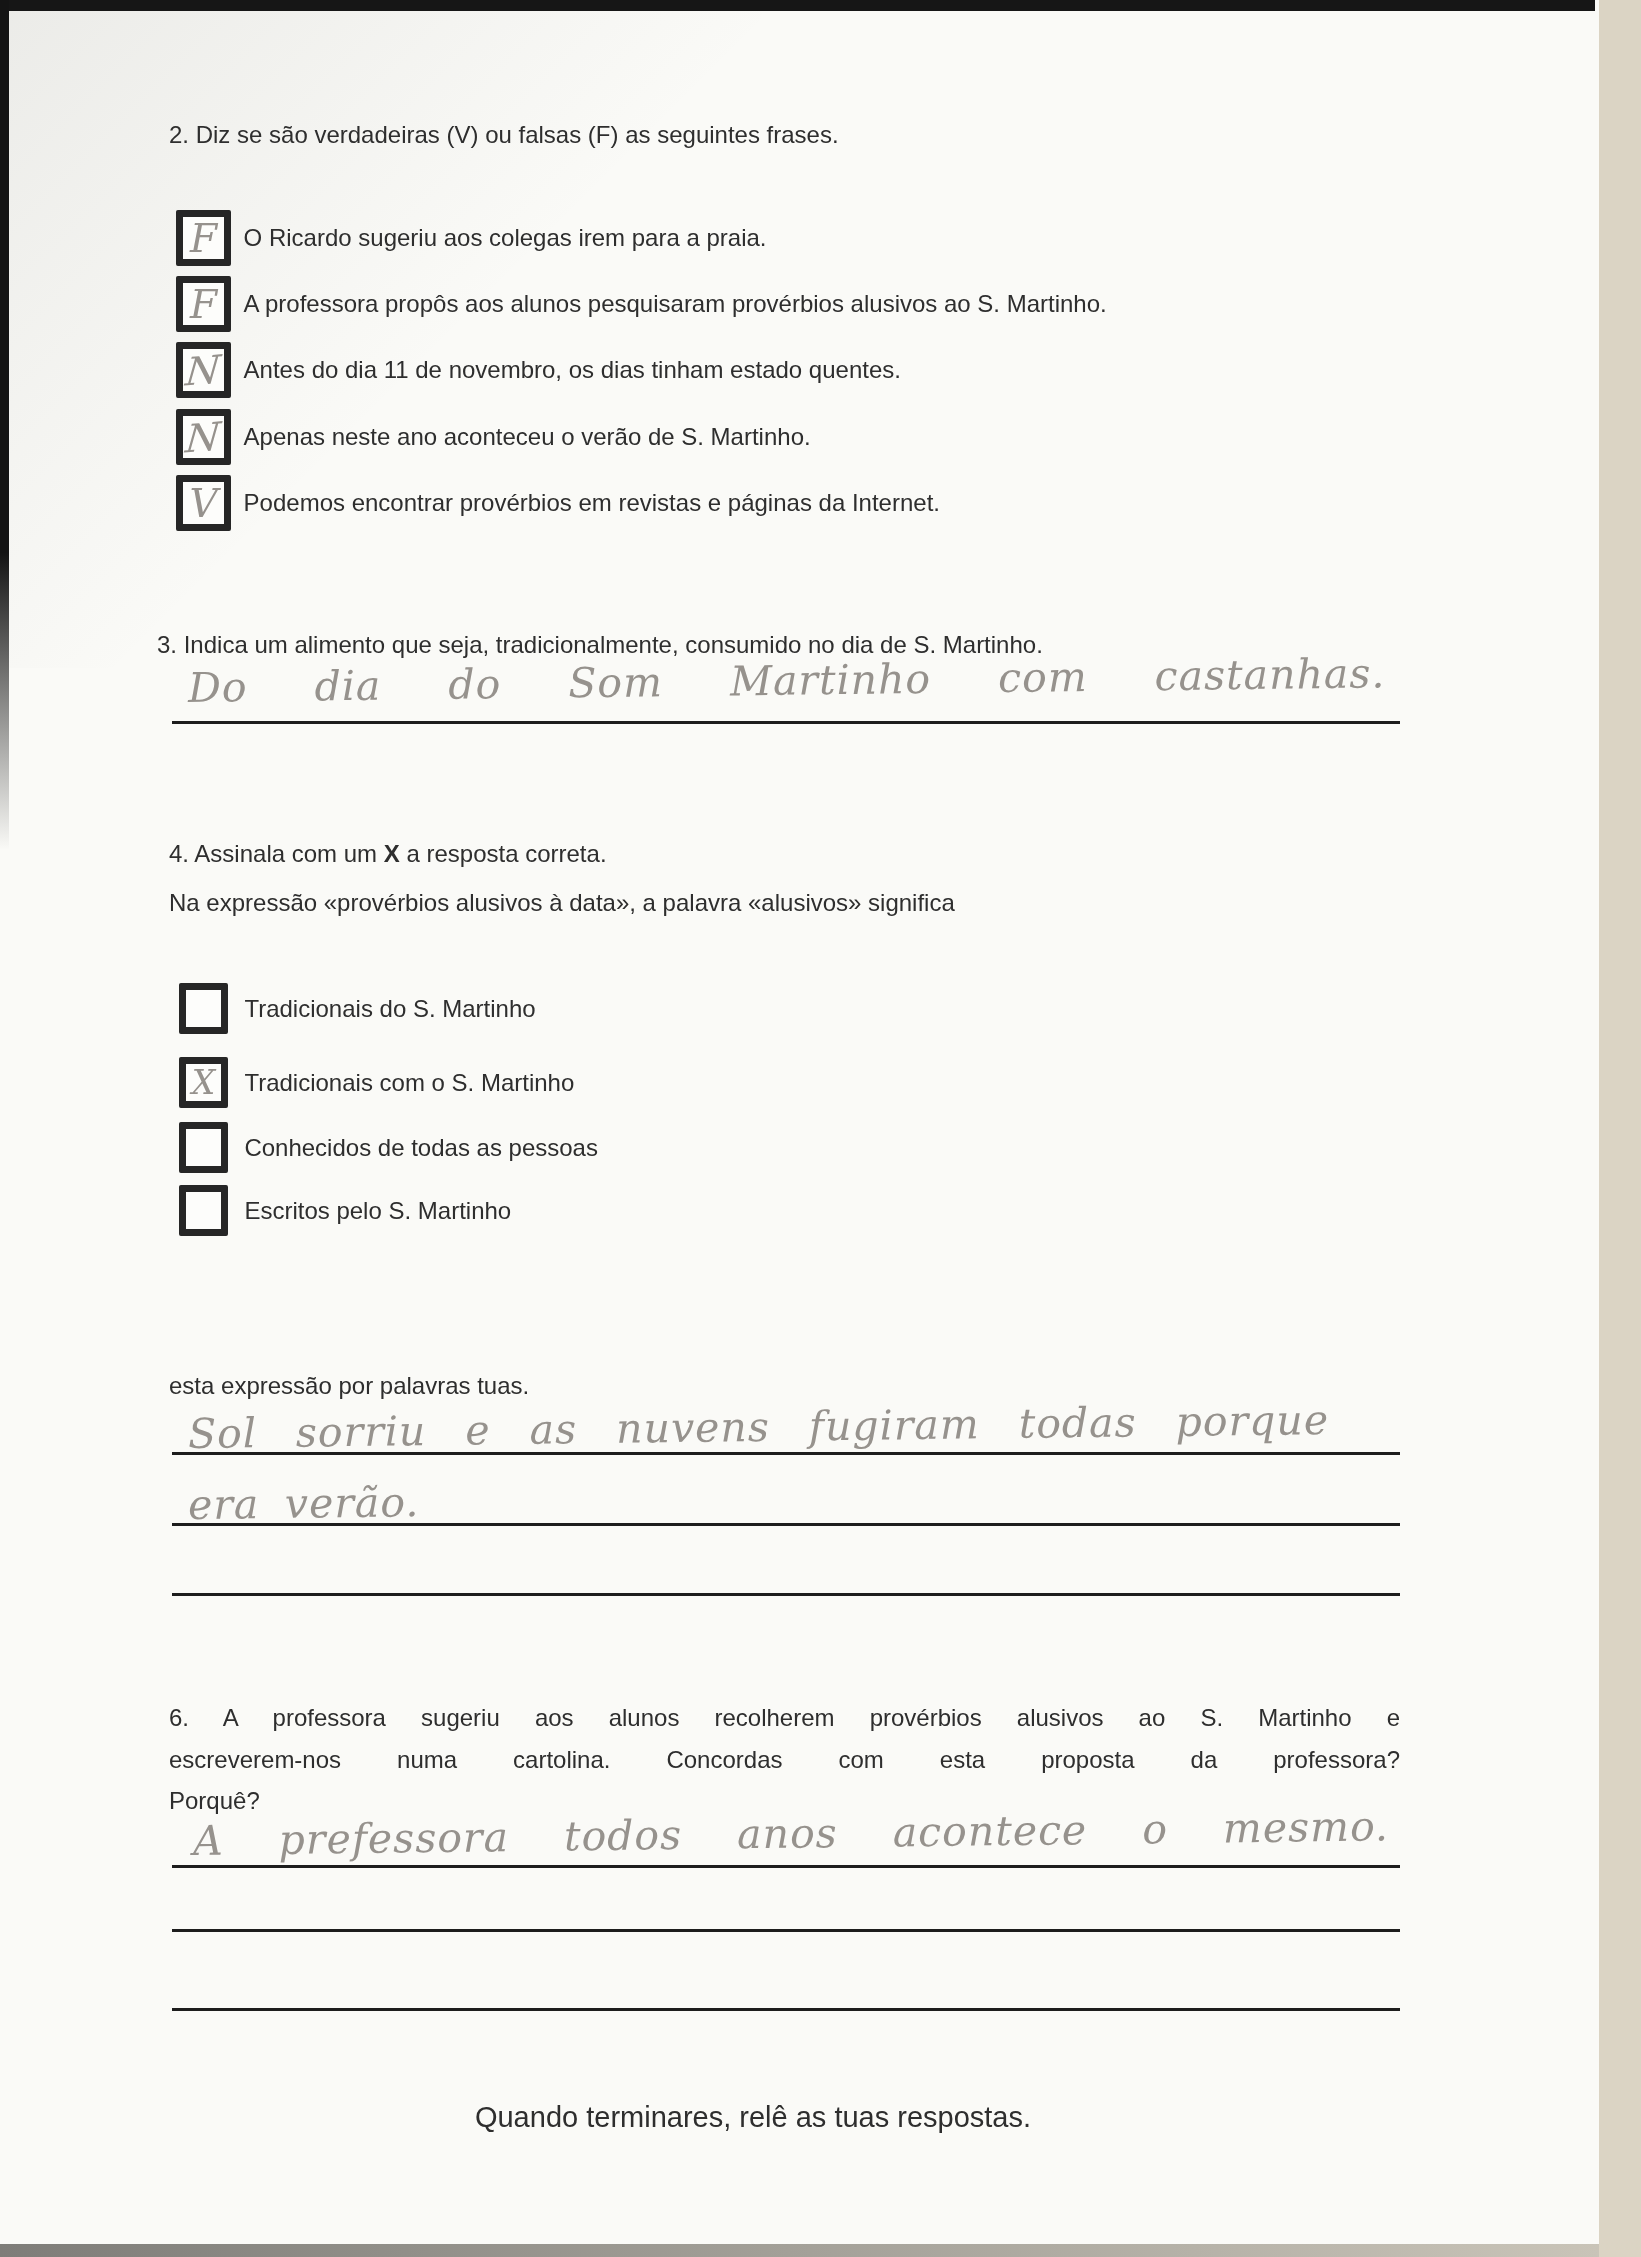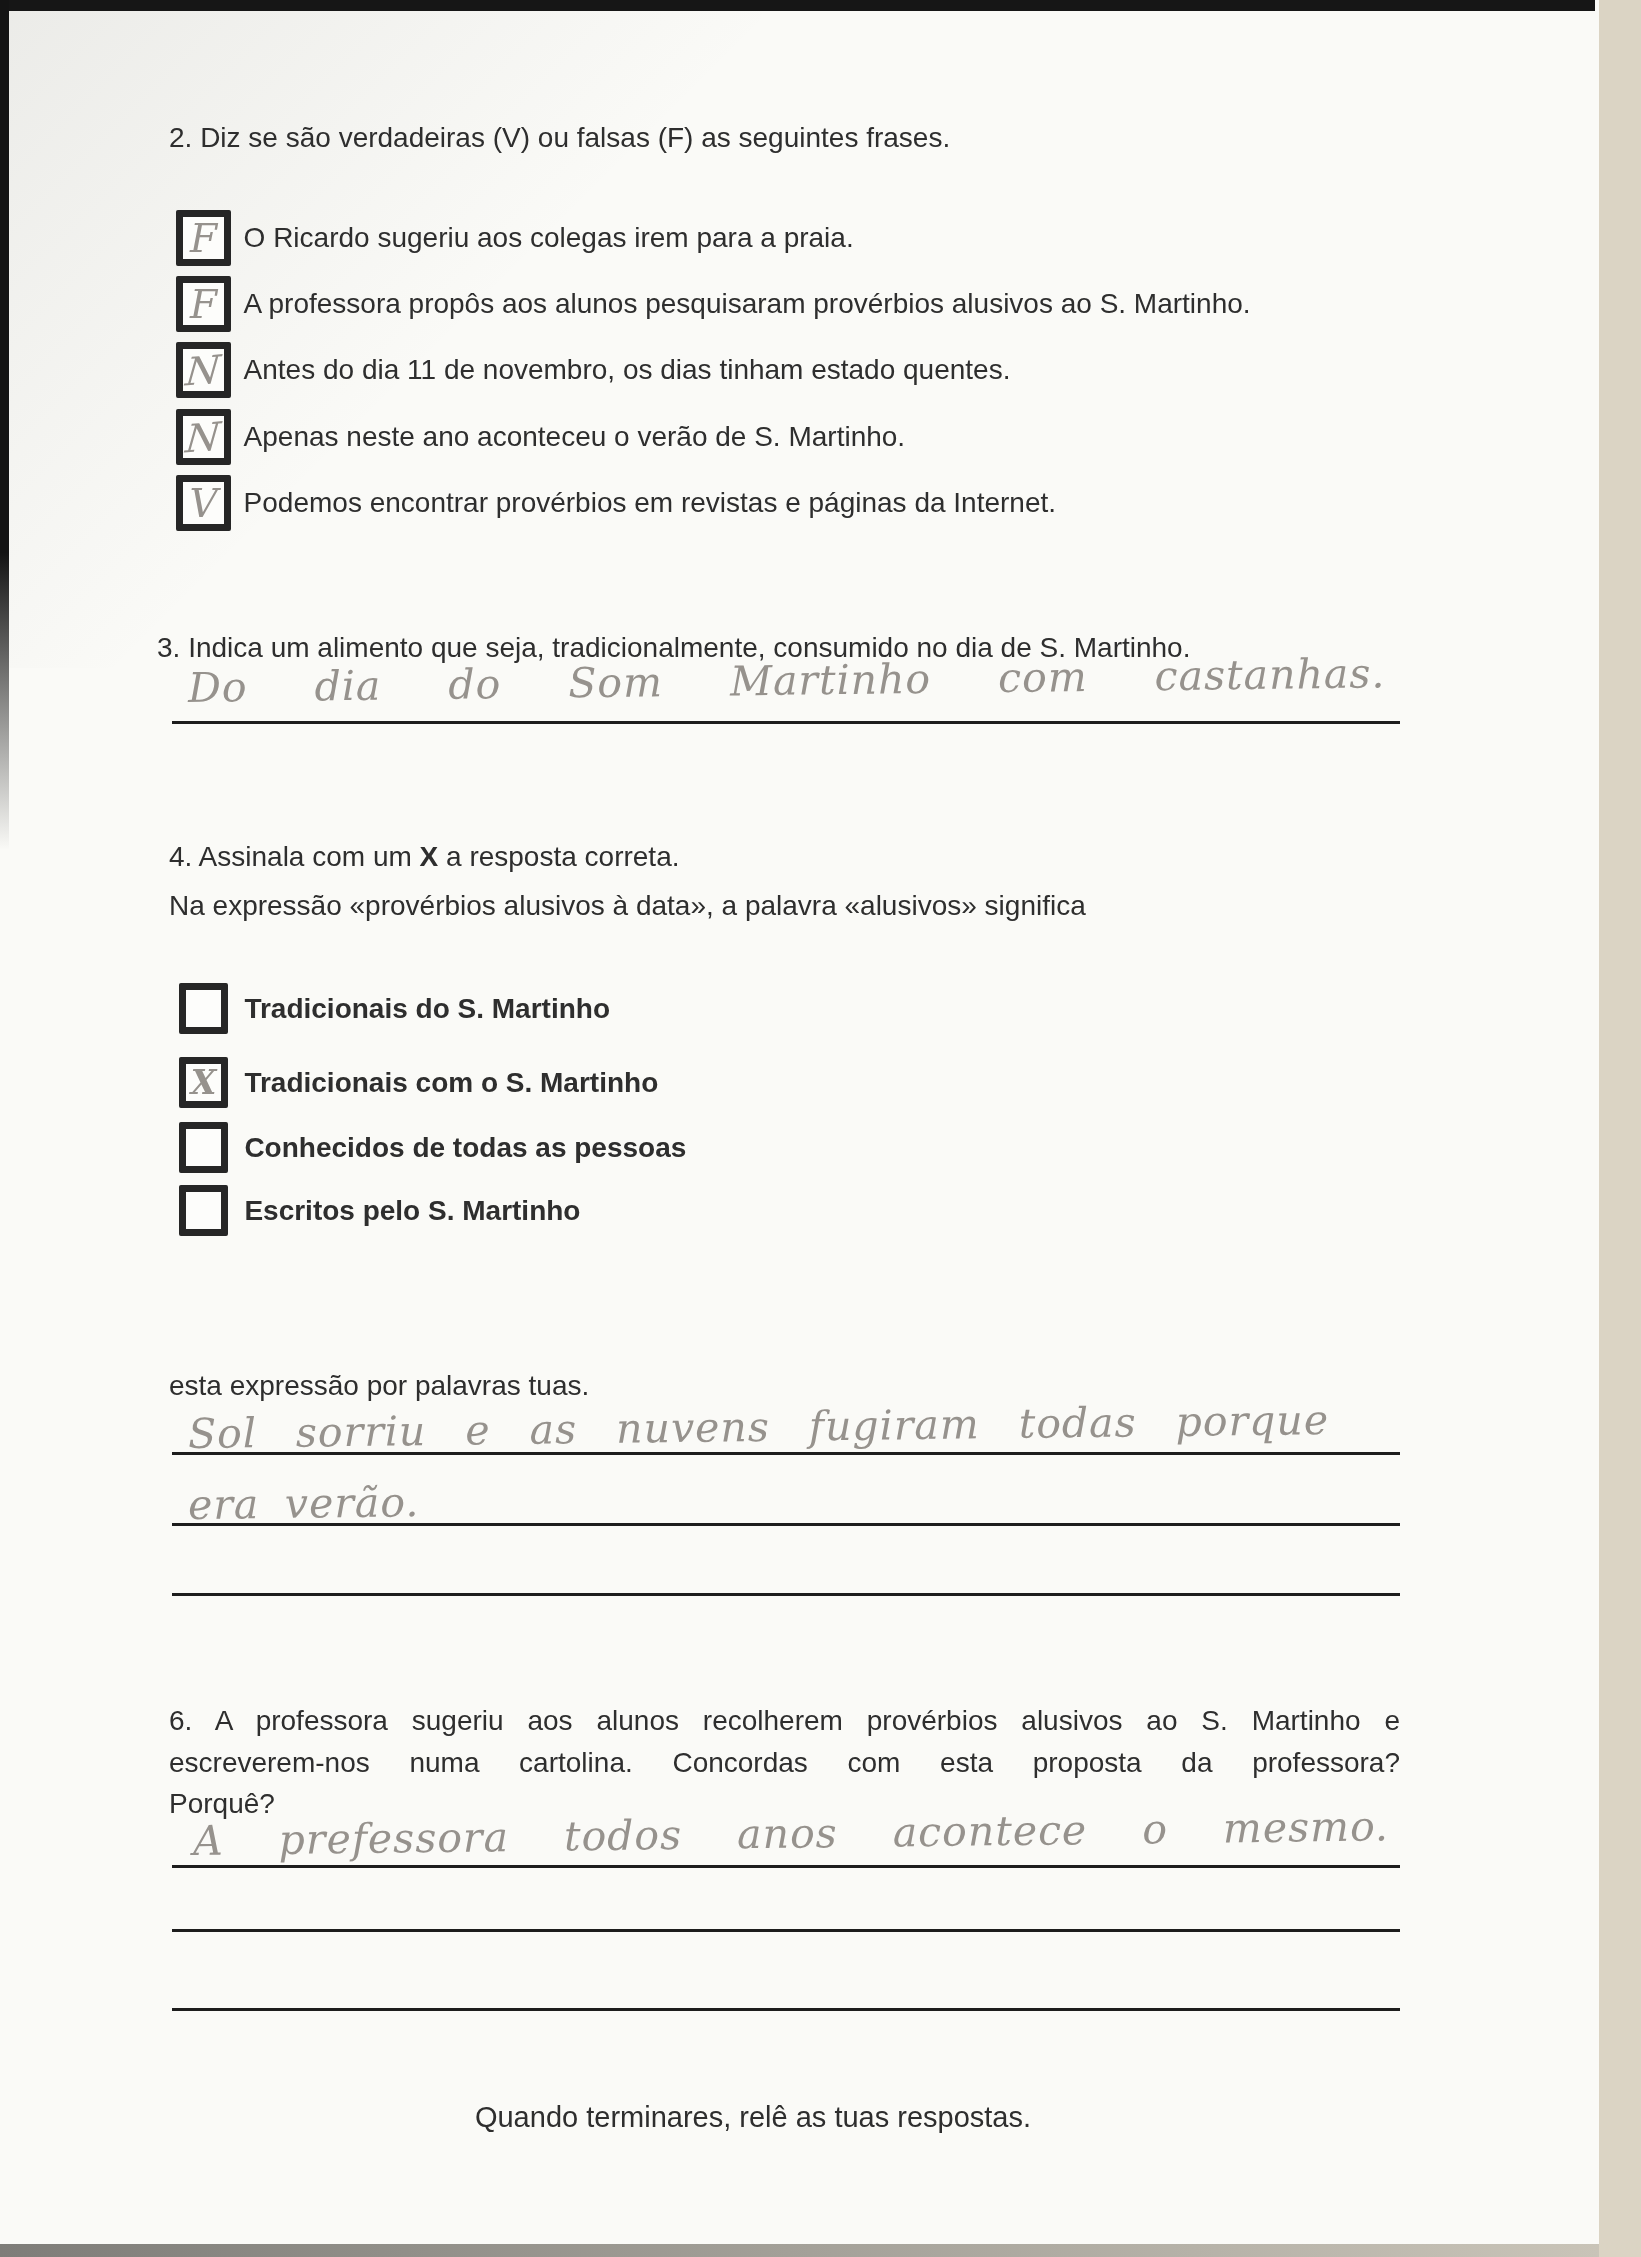--- a/index.html
+++ b/index.html
@@ -5,40 +5,40 @@
   html,body { margin:0; padding:0; }
   body {
     width:1641px; height:2257px;
     position:relative;
     background:#fafaf7;
     font-family:"Liberation Sans", sans-serif;
     color:#2e2e2e;
     overflow:hidden;
   }
   .abs { position:absolute; }
-  .q-text { font-size:28px; line-height:1.4; }
+  .q-text { font-size:24px; line-height:1.4; }
 
   
   .edge-top    { position:absolute; top:0; left:0; width:1595px; height:10.6px; background:#161616; }
   .edge-left   { position:absolute; top:0; left:0; width:8.7px; height:850px;
                  background:linear-gradient(#141414 65%, rgba(20,20,20,0)); }
   .edge-right  { position:absolute; top:0; right:0; width:42px; height:2257px; background:#dbd4c4; }
   .edge-bottom { position:absolute; bottom:0; left:0; width:1599px; height:12.6px;
                  background:linear-gradient(to right,#7e7d79,#c9c4b8); }
   .scan-shade  { position:absolute; top:10.6px; left:8.7px; width:753px; height:657px;
                  background:linear-gradient(135deg, rgba(110,110,104,0.10), rgba(110,110,104,0) 55%); }
 
   
   .tf-row { position:absolute; left:176px; display:flex; align-items:center; gap:12.6px; }
   .tf-box { width:41px; height:42px; border:7.7px solid #262626; border-radius:1.9px;
             background:#fdfdfb; display:flex; align-items:center; justify-content:center; flex:0 0 auto; }
   .tf-mark { font-size:39px; line-height:1; }
 
   
-  .mc-row { position:absolute; left:179px; display:flex; align-items:center; gap:16.4px;font-weight:bold; }
+  .mc-row { position:absolute; left:179px; display:flex; align-items:center; gap:16.4px; }
   .mc-box { width:35px; height:37px; border:7.7px solid #262626; border-radius:1.9px;
             background:#fdfdfb; display:flex; align-items:center; justify-content:center; flex:0 0 auto; }
   .mc-mark { font-size:33px; line-height:1; }
 
   
   .hw { font-family:"DejaVu Serif", serif; font-style:italic; color:#96928d; }
   .hw-line { position:absolute; font-size:41px; letter-spacing:1px; white-space:nowrap;
              transform:rotate(-0.7deg); transform-origin:left center; }
   .mark-skew { display:inline-block; transform:skewX(-10deg) rotate(-5deg); }
 

